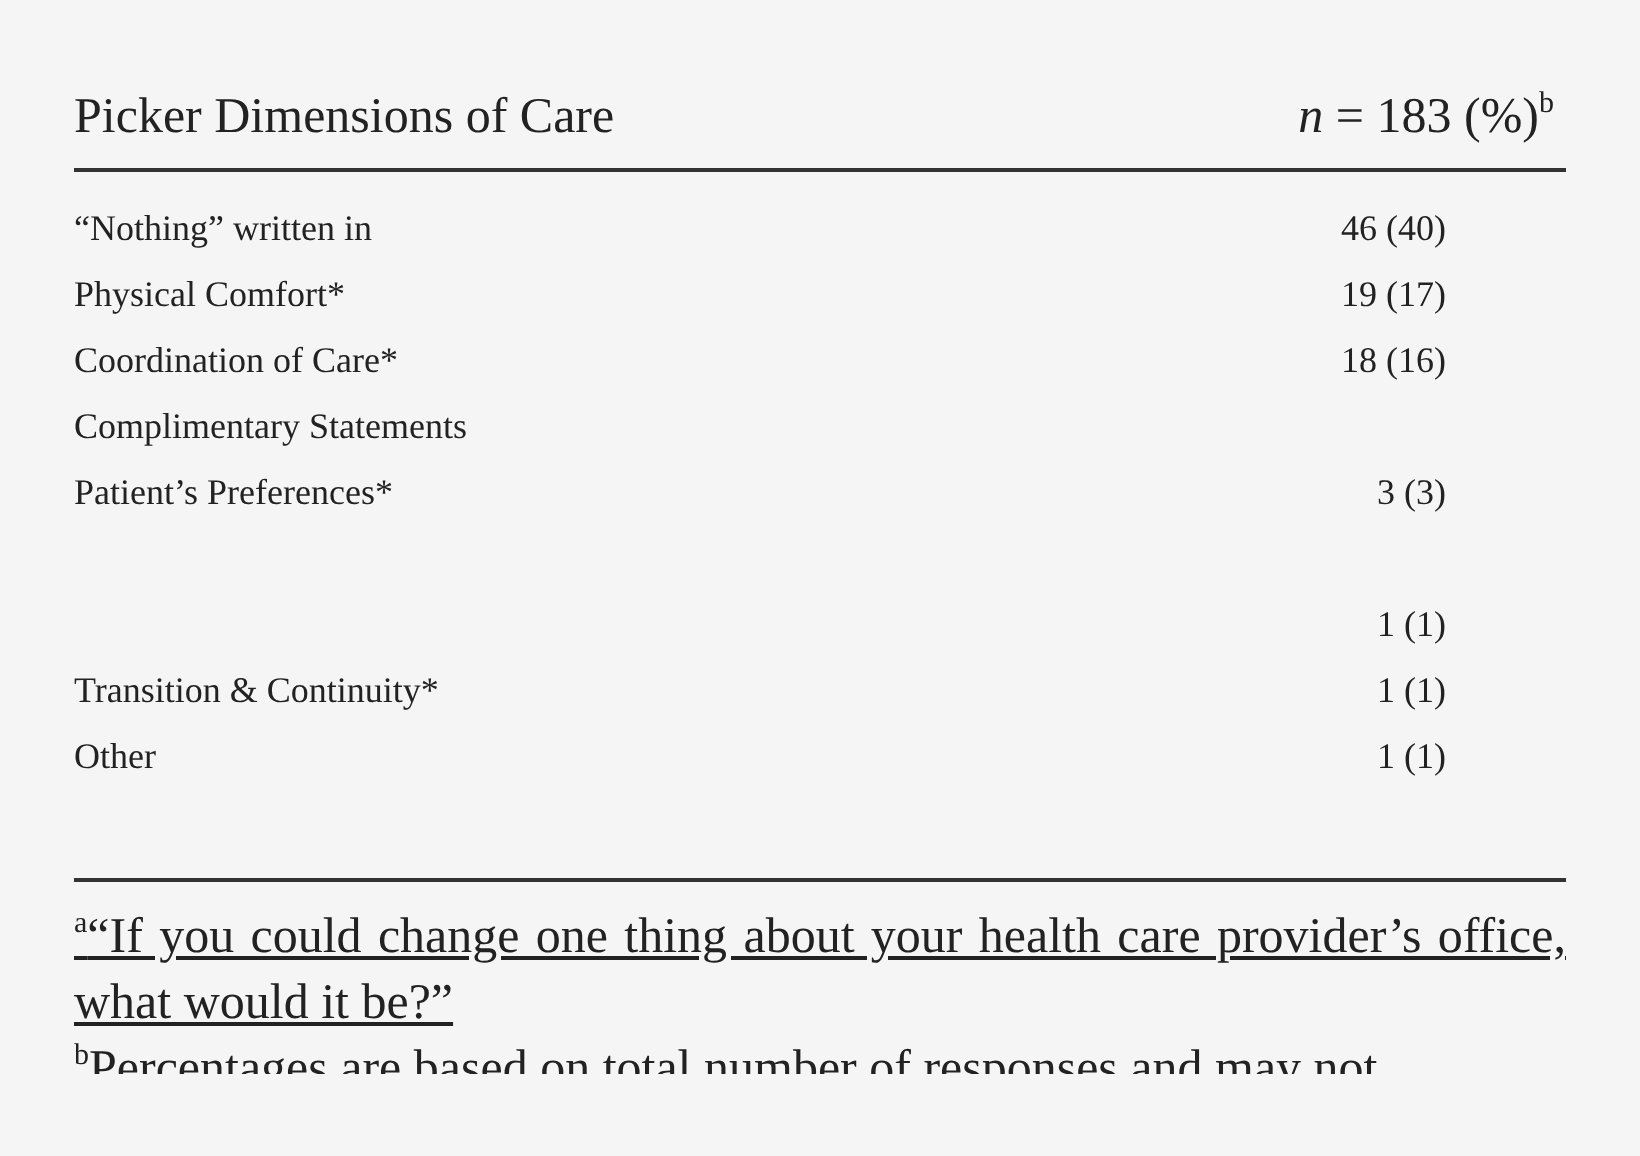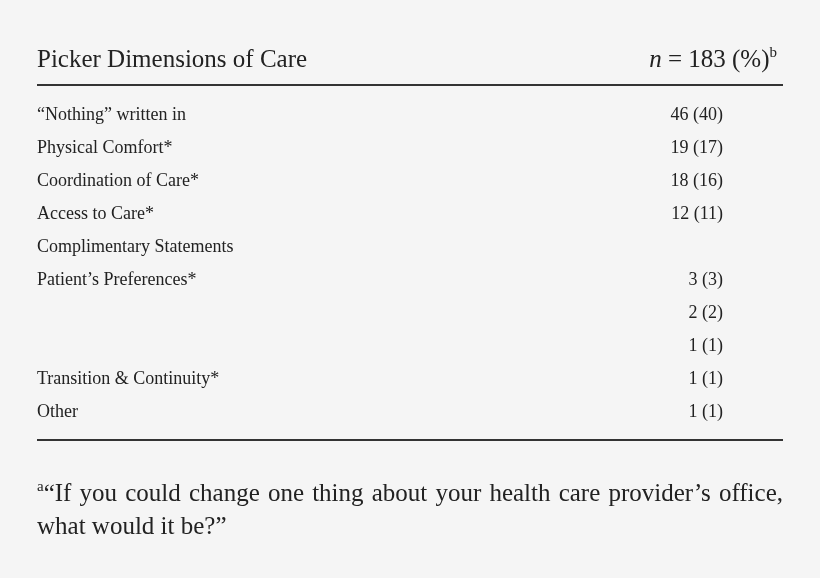--- a/index.html
+++ b/index.html
@@ -78,27 +78,28 @@
     .row .value {
       position: absolute;
       left: 564px;
       width: 122px;
       top: 0;
       text-align: right;
       white-space: nowrap;
     }
     .footnotes {
       position: absolute;
-      top: 476px;
+      top: 452px;
       left: 0;
       width: 746px;
       height: 85px;
       overflow: hidden;
       font-size: 25px;
       line-height: 33px;
+      text-decoration: underline;
     }
     .fn {
       text-align: justify;
       text-align-last: left;
     }
     .fn sup {
       font-size: 15px;
       vertical-align: 10px;
       line-height: 0;
     }
@@ -122,45 +123,41 @@
     </div>
     <div class="row">
       <span class="label">Physical Comfort*</span>
       <span class="value">19 (17)</span>
     </div>
     <div class="row">
       <span class="label">Coordination of Care*</span>
       <span class="value">18 (16)</span>
     </div>
     <div class="row">
-      <span class="label">Access to Care*</span>
-      <span class="value">12 (11)</span>
-    </div>
-    <div class="row">
       <span class="label">Complimentary Statements</span>
     </div>
     <div class="row">
       <span class="label">Patient’s Preferences*</span>
       <span class="value">3 (3)</span>
     </div>
     <div class="row">
-      <span class="value">2 (2)</span>
     </div>
     <div class="row">
       <span class="value">1 (1)</span>
     </div>
     <div class="row">
       <span class="label">Transition &amp; Continuity*</span>
       <span class="value">1 (1)</span>
     </div>
     <div class="row">
       <span class="label">Other</span>
       <span class="value">1 (1)</span>
     </div>
   </div>
 
   <div class="rule bottom"></div>
 
   <div class="footnotes">
     <div class="fn"><sup>a</sup><span>“If you could change one thing about your health care provider’s office, what would it be?”</span></div>
+    <div class="fn"><sup>b</sup><span>Percentages are based on total number of responses and may not</span></div>
   </div>
 
 </div>
 
 </body></html>

